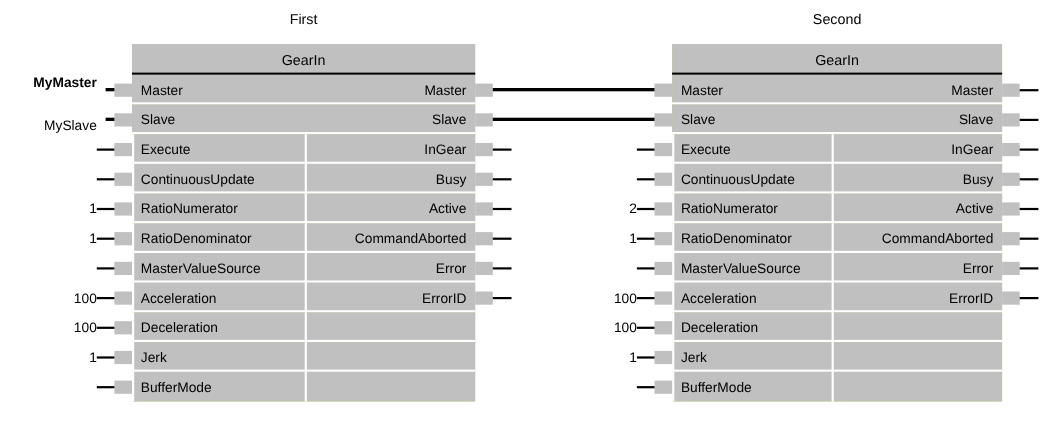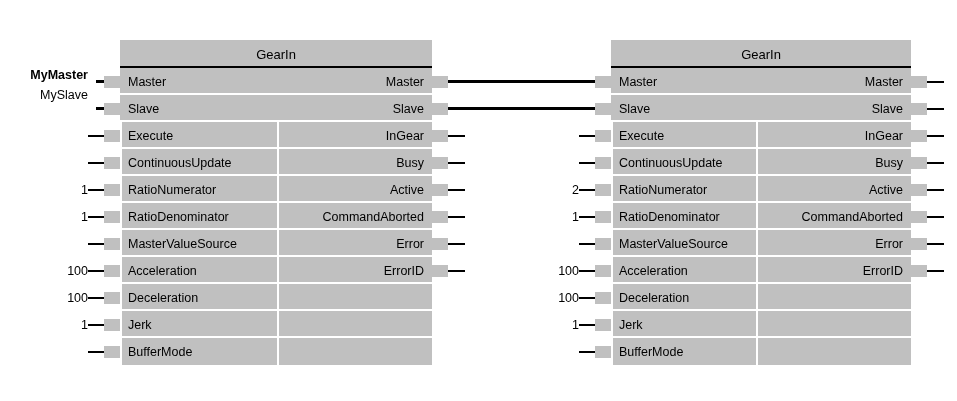--- a/index.html
+++ b/index.html
@@ -140,20 +140,21 @@
     line-height: 14px;
     text-align: right;
     white-space: nowrap;
     color: #000;
   }
 </style>
 </head>
 <body>
 
 <div class="canvas">
+    <div class="block-caption" style="left: 120px; width: 312px; top: 10px;">First</div>
     <div class="fb" style="left: 120px; top: 40px; width: 312px;">
       <div class="fb-header">GearIn</div>
       <div class="fb-rows">
         <div class="fb-row">
           <div class="cell-in" style="width: 157px;">Master</div>
           <div class="cell-out" style="width: 155px;">Master</div>
         </div>
         <div class="fb-row">
           <div class="cell-in" style="width: 157px;">Slave</div>
           <div class="cell-out" style="width: 155px;">Slave</div>
@@ -203,21 +204,21 @@
           <div class="cell-out" style="width: 155px;"></div>
           <span style="position: absolute; top: 0px; bottom: 0px; width: 2px; background: rgb(255, 255, 255); z-index: 1; left: 157px;"></span>
         </div>
       </div>
     </div>
     <div class="stub" style="left: 104px; width: 16px; top: 75.5px;"></div>
     <div class="wire" style="height: 3px; top: 80px; left: 96px; width: 8px;"></div>
     <div class="pin-label" style="right: 869px; top: 68px; font-weight: bold;">MyMaster</div>
     <div class="stub" style="left: 104px; width: 16px; top: 102.5px;"></div>
     <div class="wire" style="height: 3px; top: 107px; left: 96px; width: 8px;"></div>
-    <div class="pin-label" style="right: 869px; top: 88px; text-align: center;">MySlave</div>
+    <div class="pin-label" style="right: 869px; top: 107px; text-align: center;">MySlave</div>
     <div class="stub" style="left: 104px; width: 16px; top: 129.5px;"></div>
     <div class="wire" style="height: 2px; top: 135px; left: 88px; width: 16px;"></div>
     <div class="stub" style="left: 104px; width: 16px; top: 156.5px;"></div>
     <div class="wire" style="height: 2px; top: 162px; left: 88px; width: 16px;"></div>
     <div class="stub" style="left: 104px; width: 16px; top: 183.5px;"></div>
     <div class="wire" style="height: 2px; top: 189px; left: 88px; width: 16px;"></div>
     <div class="pin-label" style="right: 869px; top: 182.5px;">1</div>
     <div class="stub" style="left: 104px; width: 16px; top: 210.5px;"></div>
     <div class="wire" style="height: 2px; top: 216px; left: 88px; width: 16px;"></div>
     <div class="pin-label" style="right: 869px; top: 209.5px;">1</div>
@@ -241,20 +242,21 @@
     <div class="stub" style="left: 432px; width: 16px; top: 156.5px;"></div>
     <div class="wire" style="height: 2px; top: 162px; left: 448px; width: 17px;"></div>
     <div class="stub" style="left: 432px; width: 16px; top: 183.5px;"></div>
     <div class="wire" style="height: 2px; top: 189px; left: 448px; width: 17px;"></div>
     <div class="stub" style="left: 432px; width: 16px; top: 210.5px;"></div>
     <div class="wire" style="height: 2px; top: 216px; left: 448px; width: 17px;"></div>
     <div class="stub" style="left: 432px; width: 16px; top: 237.5px;"></div>
     <div class="wire" style="height: 2px; top: 243px; left: 448px; width: 17px;"></div>
     <div class="stub" style="left: 432px; width: 16px; top: 264.5px;"></div>
     <div class="wire" style="height: 2px; top: 270px; left: 448px; width: 17px;"></div>
+    <div class="block-caption" style="left: 611px; width: 300px; top: 10px;">Second</div>
     <div class="fb" style="left: 611px; top: 40px; width: 300px;">
       <div class="fb-header">GearIn</div>
       <div class="fb-rows">
         <div class="fb-row">
           <div class="cell-in" style="width: 145px;">Master</div>
           <div class="cell-out" style="width: 155px;">Master</div>
         </div>
         <div class="fb-row">
           <div class="cell-in" style="width: 145px;">Slave</div>
           <div class="cell-out" style="width: 155px;">Slave</div>

